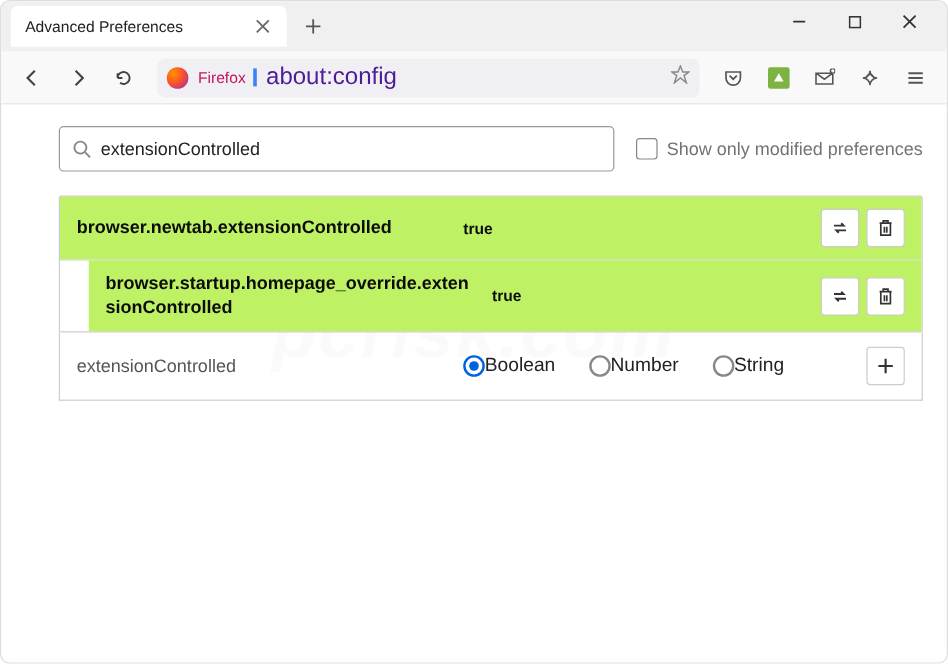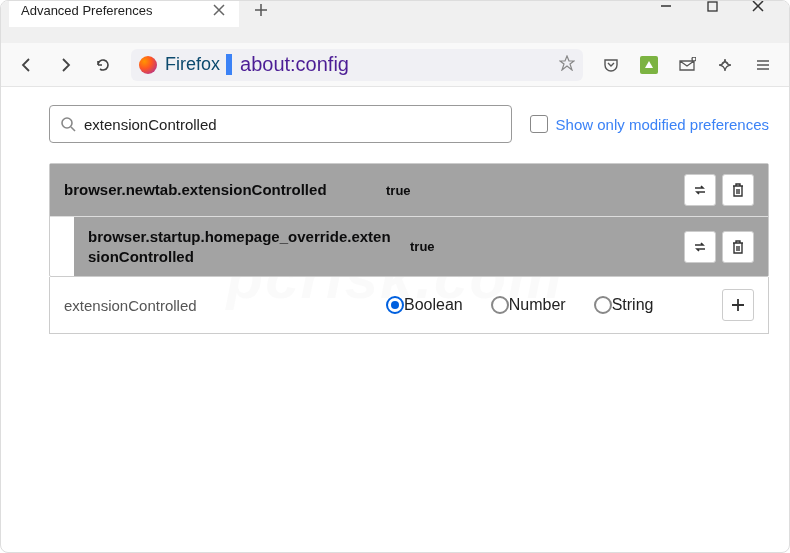--- a/index.html
+++ b/index.html
@@ -1,50 +1,50 @@
 <!DOCTYPE html>
 <html><head>
 <meta charset="utf-8">
 <style>
 * { margin: 0; padding: 0; box-sizing: border-box; font-family: -apple-system, BlinkMacSystemFont, "Segoe UI", Arial, sans-serif; }
 body { width: 790px; height: 553px; background: #fff; border: 1px solid #ddd; border-radius: 8px; overflow: hidden; position: relative; }
 
 
-.titlebar { height: 42px; display: flex; align-items: flex-end; background: #f0f0f0; padding: 16px 8px; }
+.titlebar { height: 42px; display: flex; align-items: flex-end; background: #f0f0f0; padding: 4px 8px; }
 .tab { display: flex; align-items: center; background: #fff; border-radius: 6px 6px 0 0; padding: 8px 12px; height: 34px; min-width: 230px; font-size: 13px; color: #222; }
 .tab-title { flex: 1; }
 .tab-close { width: 16px; height: 16px; display: flex; align-items: center; justify-content: center; color: #666; cursor: pointer; }
 .new-tab-btn { width: 28px; height: 28px; display: flex; align-items: center; justify-content: center; margin-left: 8px; margin-bottom: 3px; color: #555; cursor: pointer; font-size: 18px; }
 .window-controls { margin-left: auto; display: flex; gap: 0; margin-bottom: 6px; }
 .win-ctrl { width: 46px; height: 30px; display: flex; align-items: center; justify-content: center; color: #333; cursor: pointer; }
 
 
 .toolbar { height: 44px; display: flex; align-items: center; padding: 0 10px; gap: 6px; background: #f9f9f9; border-bottom: 1px solid #e5e5e5; }
 .nav-btn { width: 32px; height: 32px; display: flex; align-items: center; justify-content: center; color: #444; cursor: pointer; border-radius: 4px; }
 .urlbar { flex: 1; display: flex; align-items: center; background: #f0f0f4; border-radius: 6px; height: 32px; padding: 0 8px; gap: 8px; margin: 0 6px; }
 .ff-icon { width: 18px; height: 18px; border-radius: 50%; background: radial-gradient(circle at 30% 30%, #ff9500 0%, #ff5722 40%, #9c27b0 100%); position: relative; }
-.ff-label { font-size: 18px; color: #0c4a6e; padding-right: 6px; border-right: 6px solid #3b82f6; }
+.ff-label { font-size: 13px; color: #be185d; padding-right: 6px; border-right: 3px solid #3b82f6; }
 .url-text { font-size: 20px; color: #4c1d95; flex: 1; }
 .star-icon { color: #888; }
 .toolbar-icon { width: 32px; height: 32px; display: flex; align-items: center; justify-content: center; color: #555; cursor: pointer; }
 .ext-icon { width: 18px; height: 18px; background: #7cb342; border-radius: 2px; display: flex; align-items: center; justify-content: center; }
 .ext-icon::after { content: ""; width: 0; height: 0; border-left: 4px solid transparent; border-right: 4px solid transparent; border-bottom: 7px solid #fff; }
 
 
 .content { padding: 18px 20px; }
 .search-row { display: flex; align-items: center; gap: 18px; margin-bottom: 20px; }
 .search-box { flex: 1; display: flex; align-items: center; border: 1px solid #999; border-radius: 4px; height: 38px; padding: 0 10px; gap: 8px; }
 .search-box svg { color: #888; }
 .search-input { border: none; outline: none; font-size: 15px; flex: 1; color: #222; }
-.checkbox-row { display: flex; align-items: center; gap: 8px; font-size: 15px; color: #3b82f6; }
+.checkbox-row { display: flex; align-items: center; gap: 8px; font-size: 15px; color: #737373; }
 .checkbox { width: 18px; height: 18px; border: 1.5px solid #888; border-radius: 3px; }
 
 .prefs-table { border: 1px solid #ccc; border-radius: 2px; }
 .pref-row { display: flex; align-items: center; padding: 10px 14px; min-height: 48px; gap: 12px; }
-.pref-row.mod { background: #a3a3a3; font-weight: 700; border-bottom: 1px solid #ddd; }
+.pref-row.mod { background: #bef264; font-weight: 700; border-bottom: 1px solid #ddd; }
 .pref-row.mod:last-of-type { border-bottom: none; margin-left: 24px; }
 .pref-name { width: 310px; font-size: 15px; color: #0c0c0d; word-break: break-word; line-height: 1.3; }
 .pref-value { flex: 1; font-size: 13px; color: #0c0c0d; }
 .pref-actions { display: flex; gap: 6px; }
 .action-btn { width: 32px; height: 32px; border: 1px solid #ccc; background: #fff; border-radius: 3px; display: flex; align-items: center; justify-content: center; cursor: pointer; color: #333; }
 
 .new-pref { border: 1px solid #ccc; border-top: none; display: flex; align-items: center; padding: 12px 14px; gap: 12px; }
 .new-pref-name { width: 310px; font-size: 15px; color: #555; }
 .type-options { flex: 1; display: flex; gap: 28px; align-items: center; }
 .radio-opt { display: flex; align-items: center; font-size: 16px; color: #222; justify-content: space-between; }

